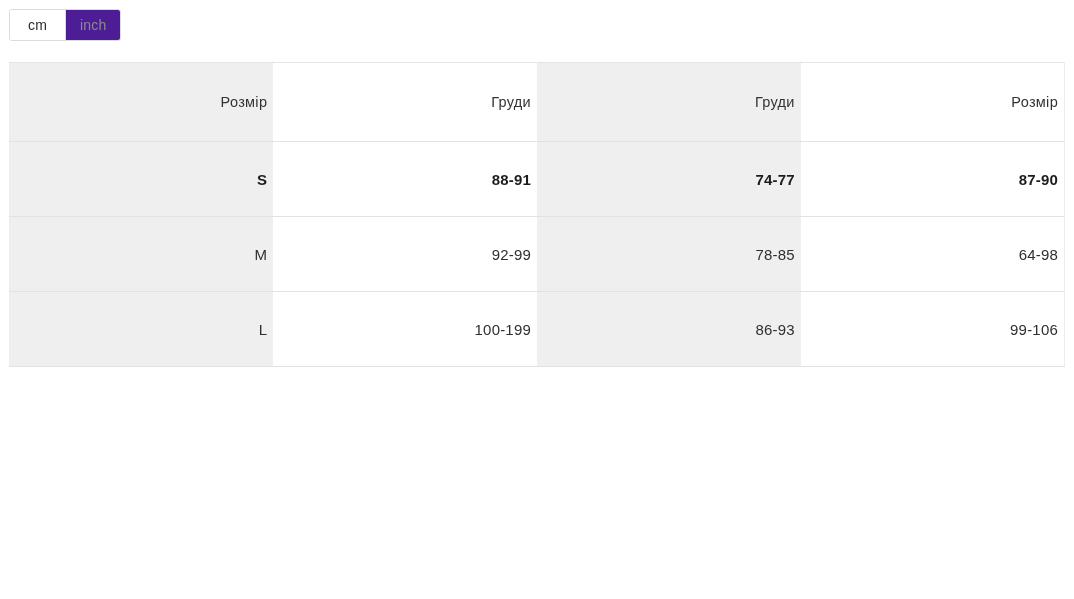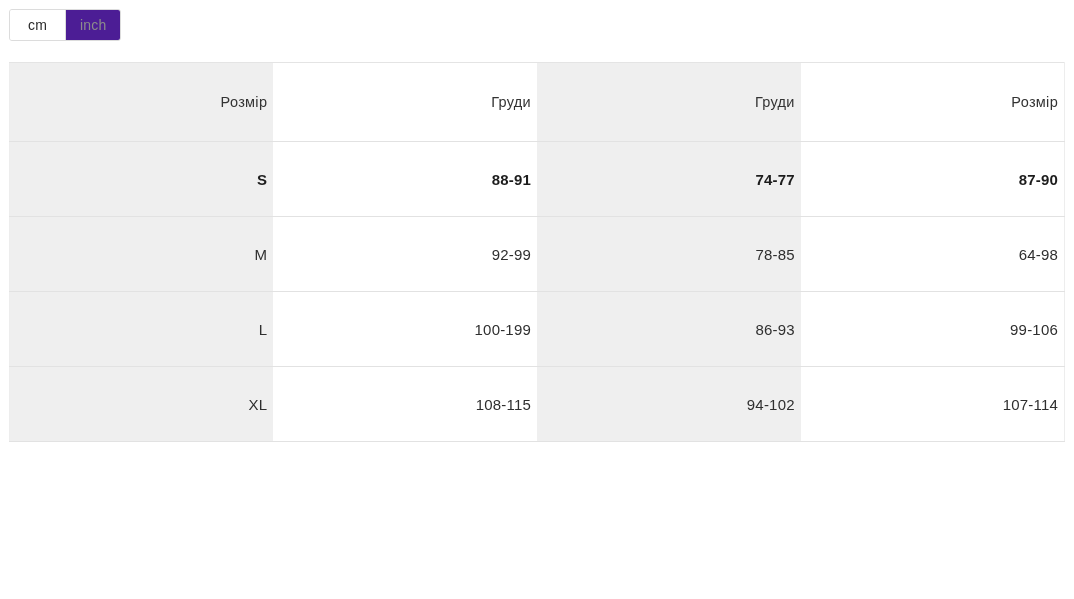--- a/index.html
+++ b/index.html
@@ -140,23 +140,17 @@
             <td>92-99</td>
             <td>78-85</td>
             <td>64-98</td>
           </tr>
           <tr>
             <td>L</td>
             <td>100-199</td>
             <td>86-93</td>
             <td>99-106</td>
           </tr>
-          <tr>
-            <td>XL</td>
-            <td>108-115</td>
-            <td>94-102</td>
-            <td>107-114</td>
-          </tr>
         </tbody>
     </table>
   </div>
 
 </div>
 
 </body></html>

